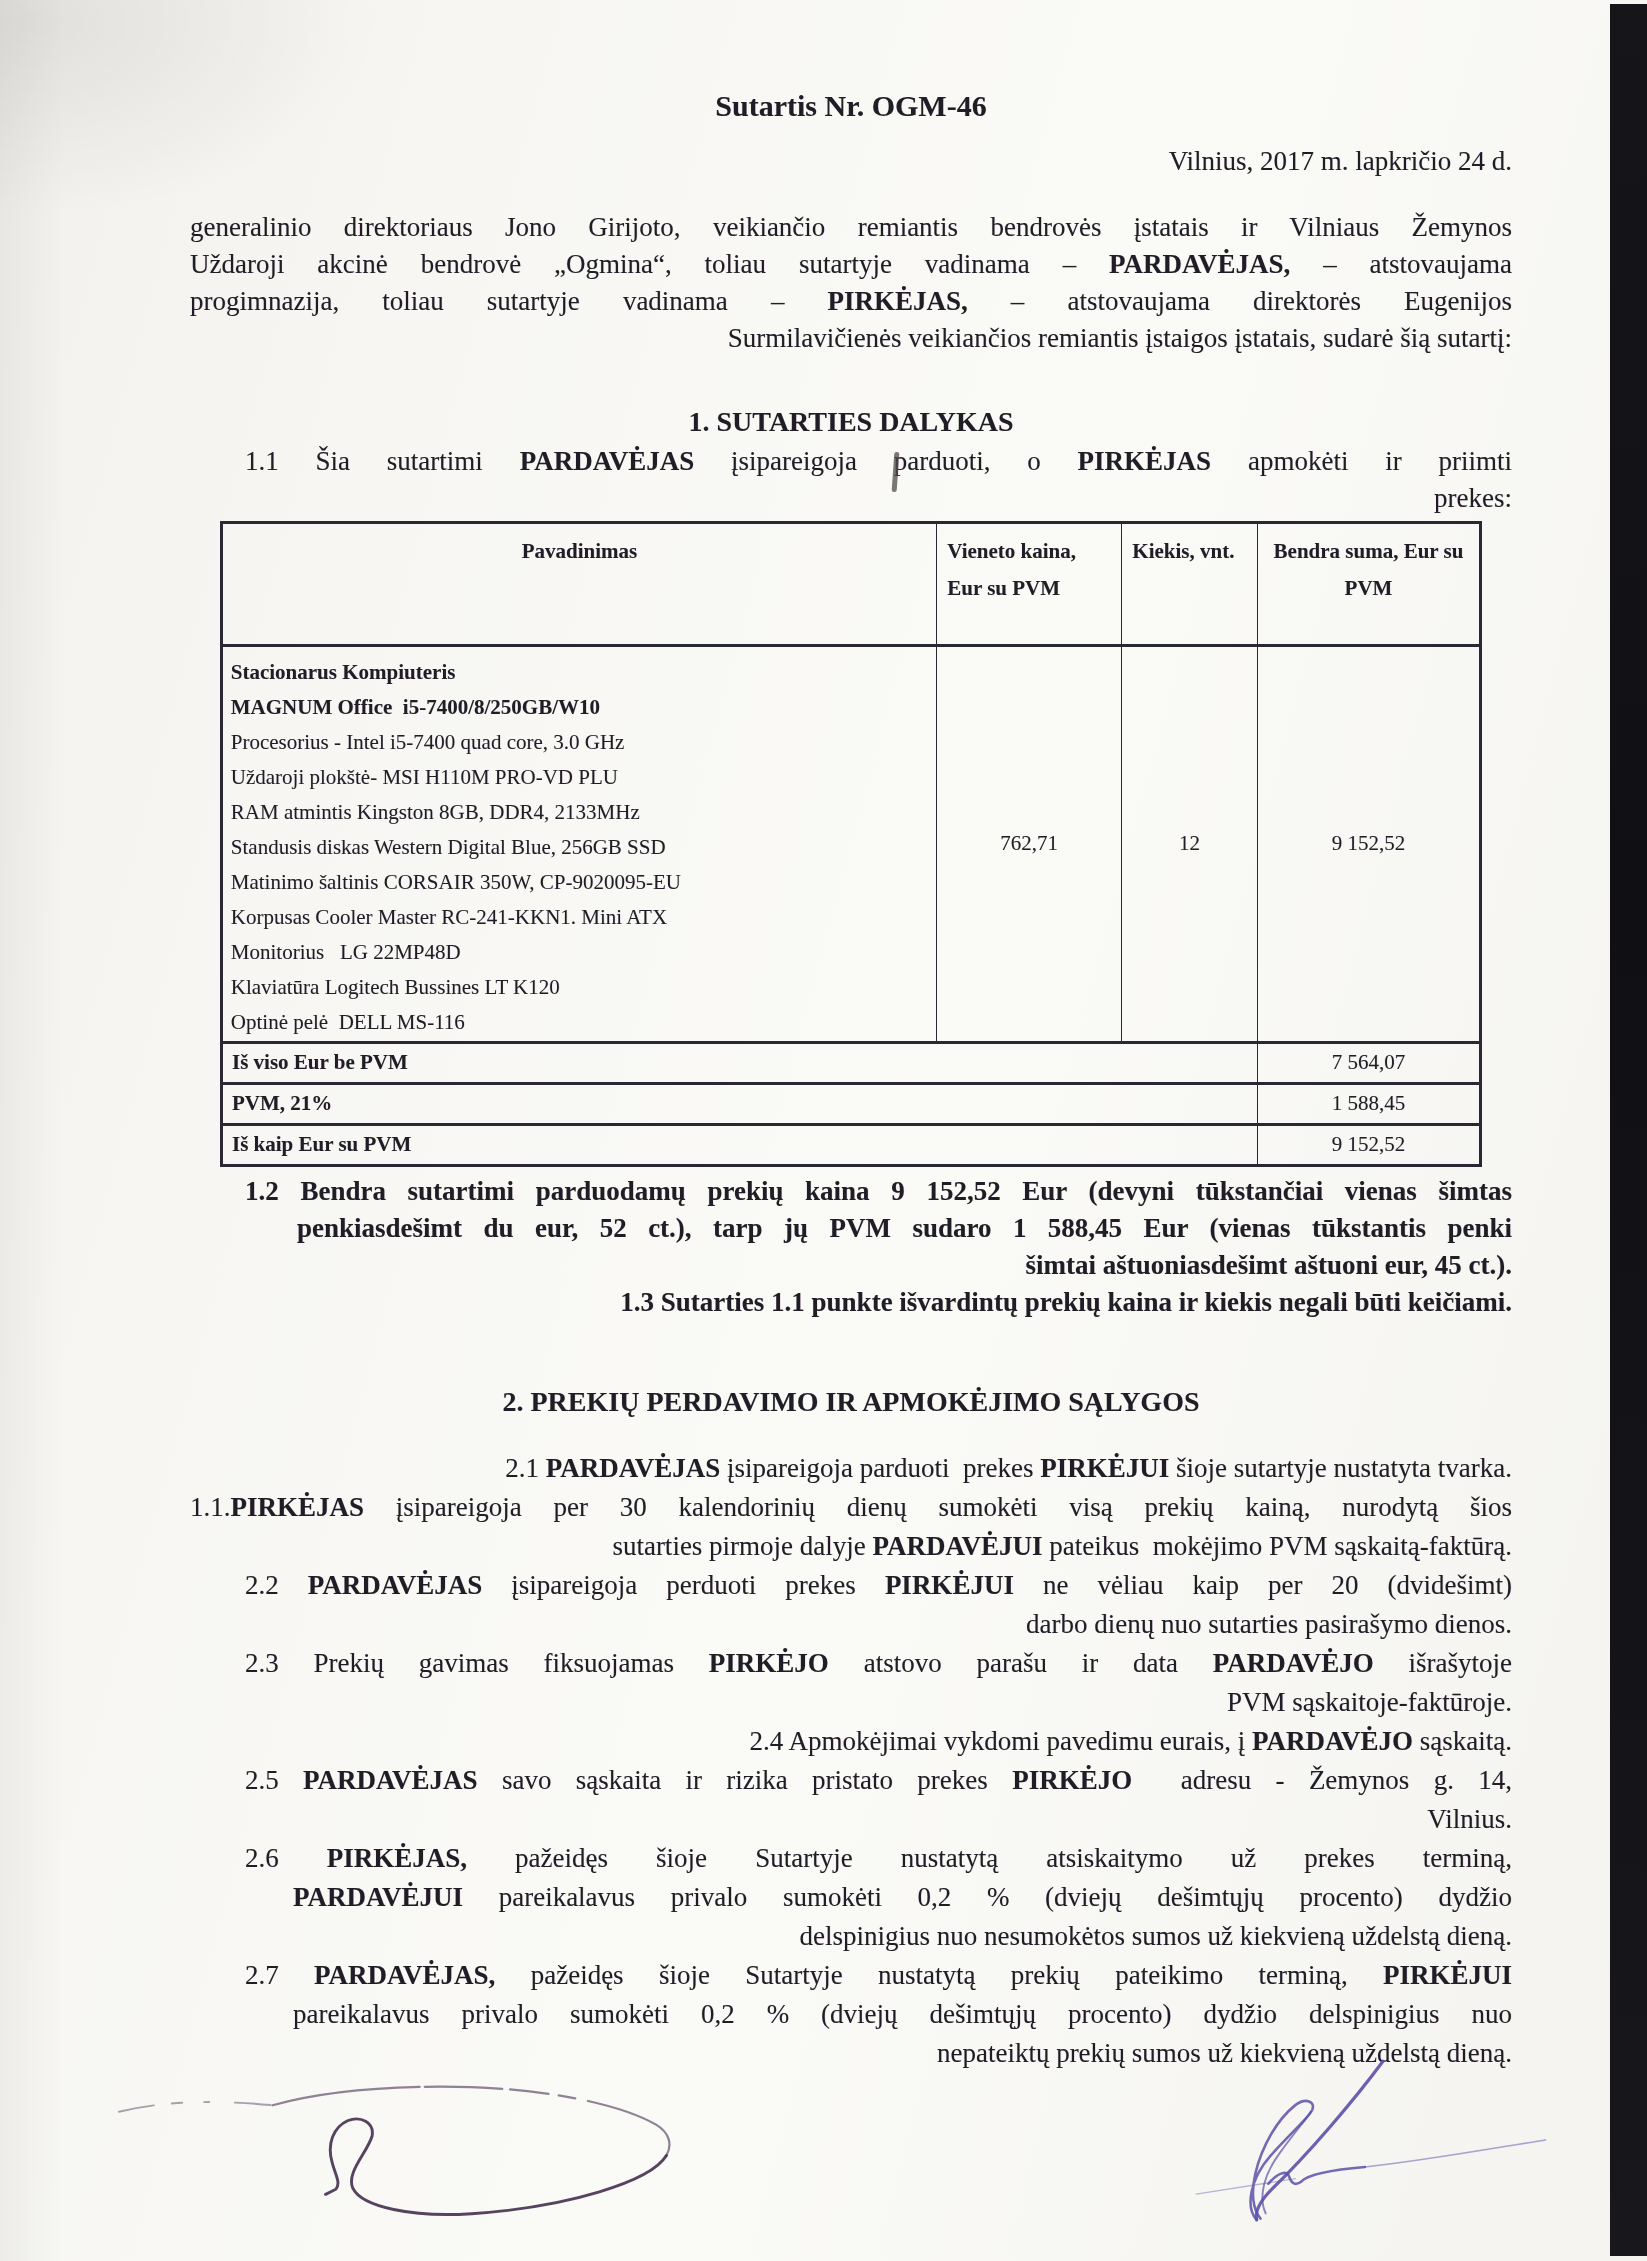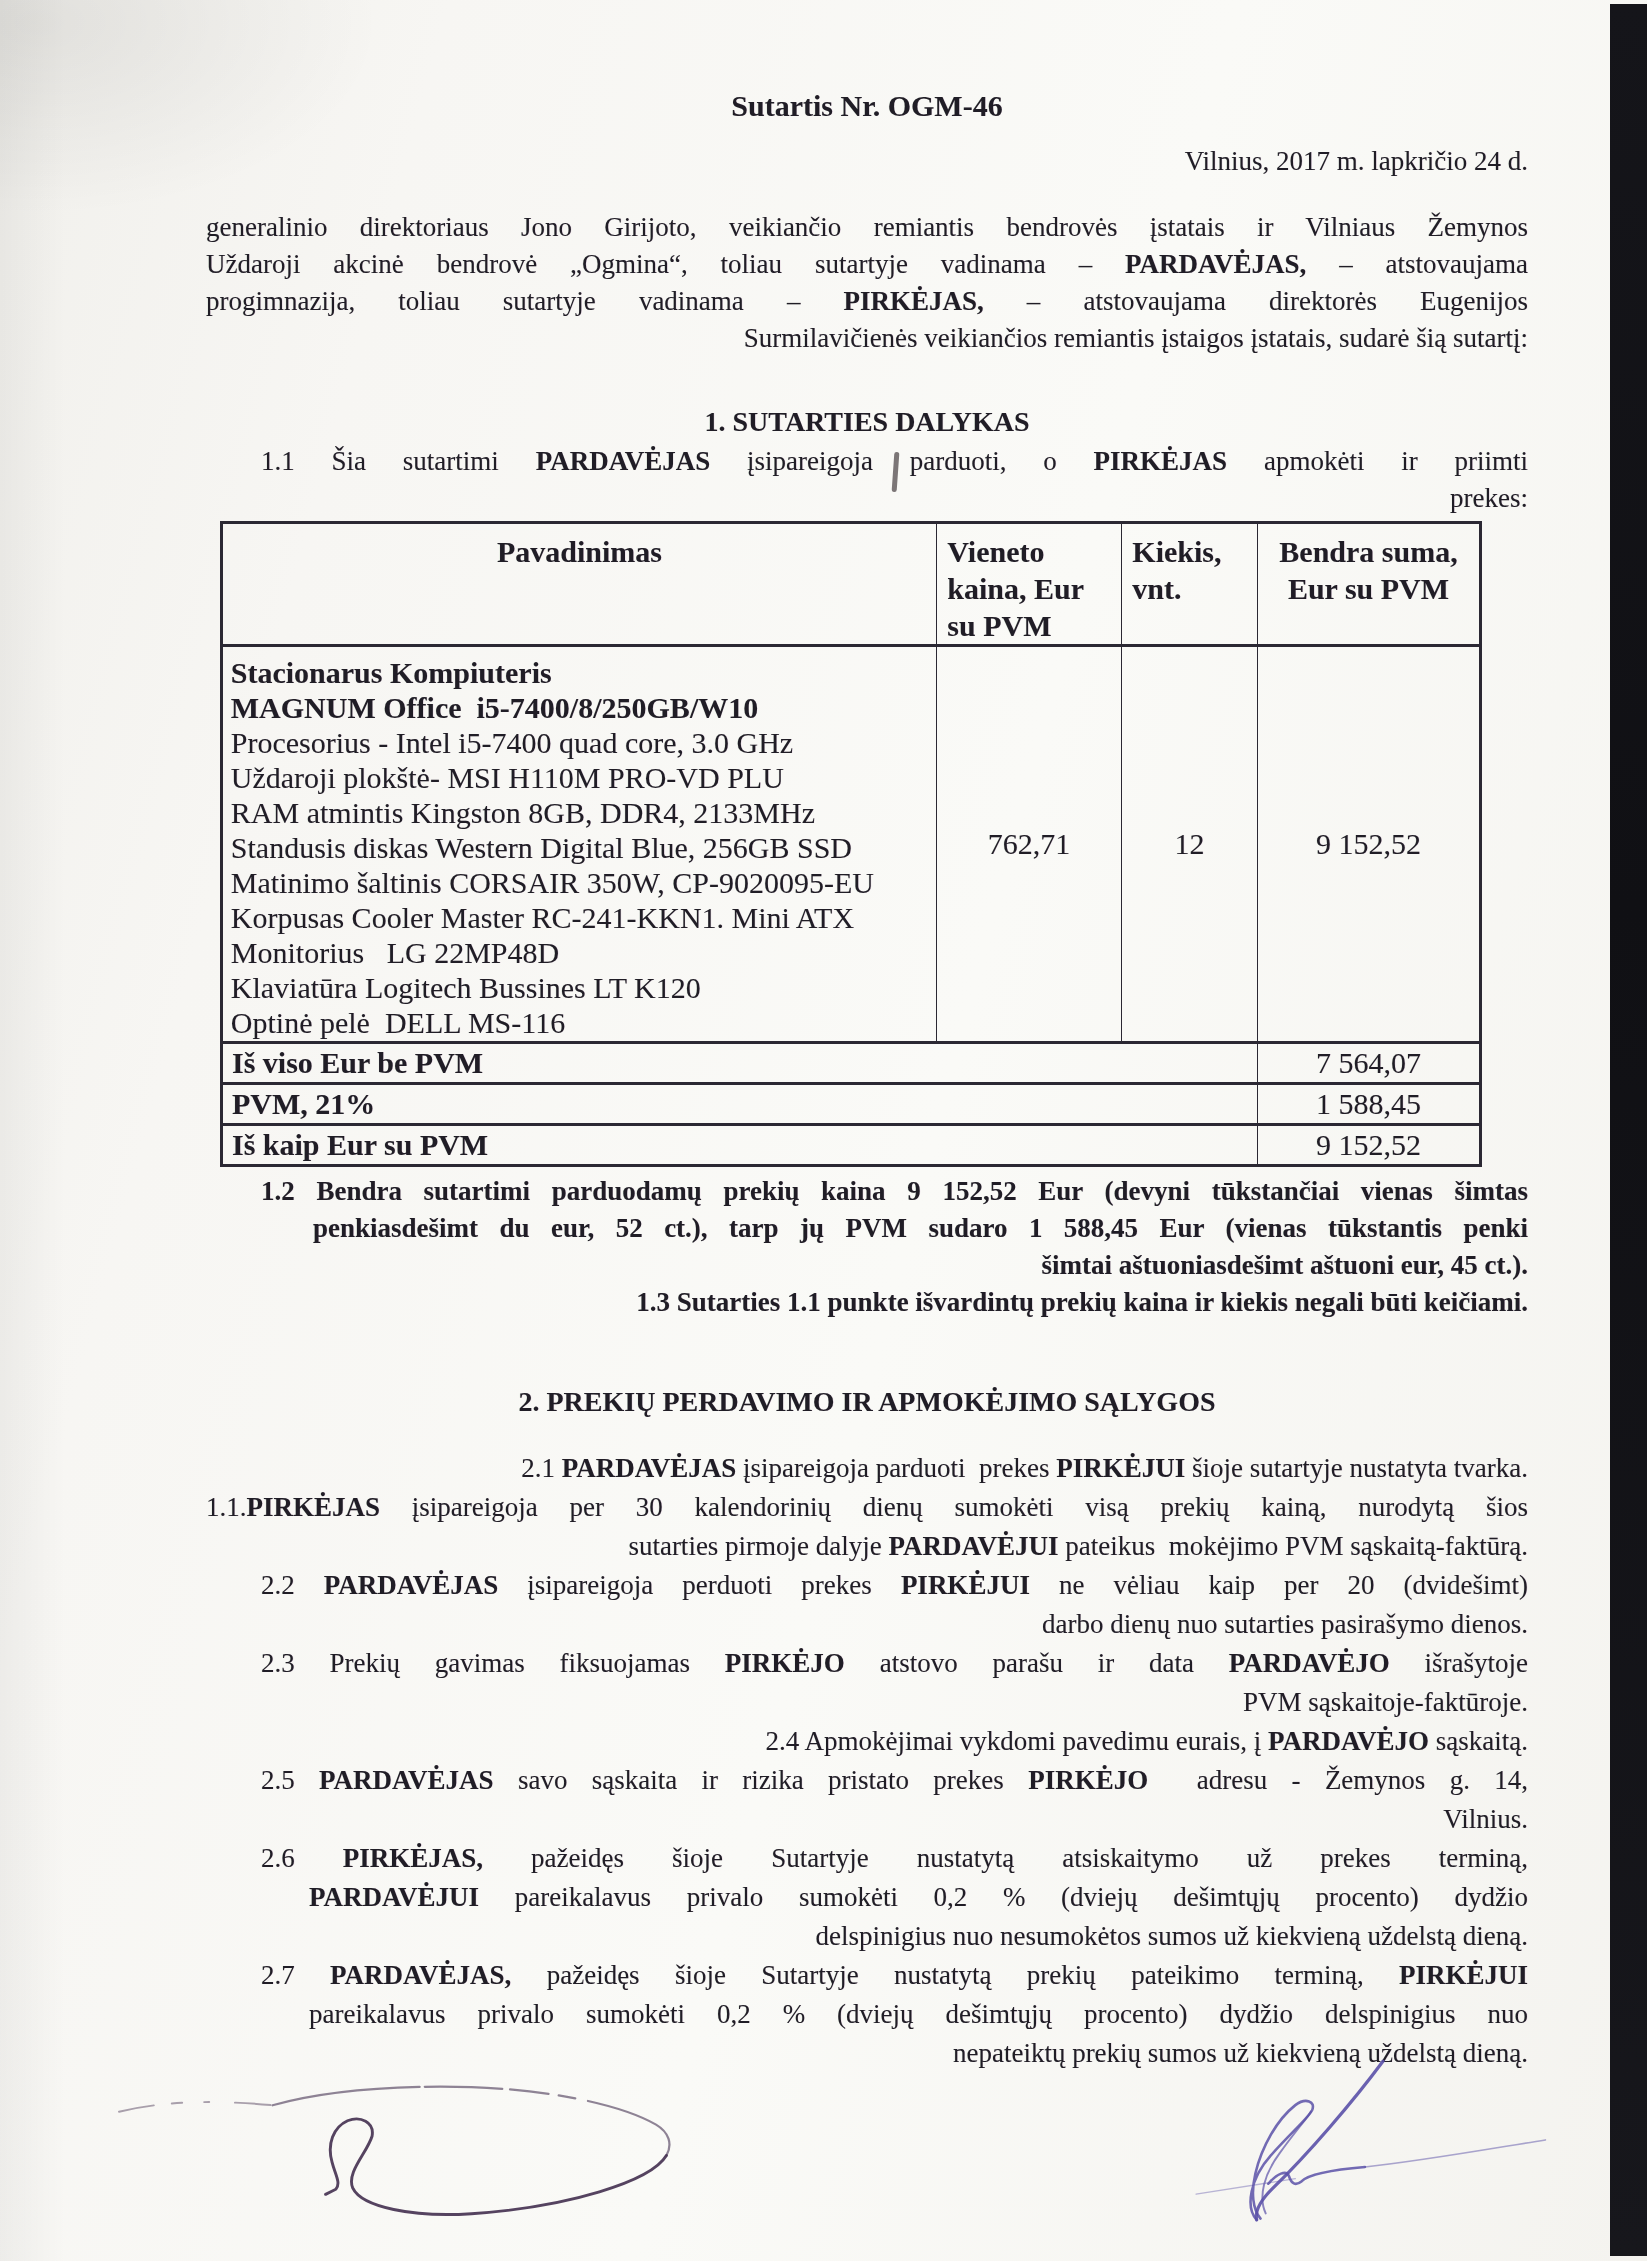--- a/index.html
+++ b/index.html
@@ -11,39 +11,39 @@
       linear-gradient(90deg, rgba(0,0,0,0.045), rgba(0,0,0,0) 4%),
       linear-gradient(105deg,#f1f0ec 0%,#f7f6f3 20%,#fafaf7 55%,#f4f3ef 100%);
     overflow:hidden;
     font-family:"Liberation Serif","DejaVu Serif",serif;
     color:#201d26;
     font-size:27px;
     text-shadow:0.4px 0 0 rgba(150,60,150,.18), -0.4px 0 0 rgba(60,140,60,.15);
   }
   .scan-strip{position:absolute;right:0;top:3.9px;width:37px;height:2252px;background:linear-gradient(180deg,#15151a,#101014 40%,#17171c);}
   .b{font-weight:bold;}
-  .abs{position:absolute;left:206px;width:1322px;}
+  .abs{position:absolute;left:190px;width:1322px;}
   .title{top:89px;text-align:center;font-size:30px;}
   .dateline{top:146px;text-align:right;}
   .blockpara{line-height:37px;}
   .intro{top:209px;}
   .h1c{top:406px;text-align:center;font-size:28px;}
   .p11{top:443px;}
   .p1213{top:1173px;font-weight:bold;}
   .h2c{top:1386px;text-align:center;font-size:28px;}
   .s2{top:1449px;line-height:39px;}
   .s2 p{margin:0;line-height:39px;}
   .jline{display:block;text-align:justify;text-align-last:justify;}
   .jlast{display:block;text-align:right;}
   .i85{text-indent:55px;}
   .pl165{padding-left:107px;}
   .pl160{padding-left:103px;}
   
   .goods{position:absolute;left:220px;top:521px;width:1259px;border-collapse:collapse;table-layout:fixed;}
-  .goods th,.goods td{border:1.9px solid #2b2833;vertical-align:top;font-size:30px;}
+  .goods th,.goods td{border:1.9px solid #2b2833;vertical-align:top;font-size:21px;}
   .goods{border:3.9px solid #2b2833;}
   .goods th{border-bottom:3.9px solid #2b2833;height:111px;padding:9px 10.3px 0 10.3px;line-height:37px;font-weight:bold;text-align:left;}
   .goods th.cen{text-align:center;}
   .goods td.name-cell{height:386px;padding:7.8px 9px 0 7.8px;line-height:35px;border-bottom:3.2px solid #2b2833;}
   .goods td.name-cell div{white-space:nowrap;}
   .goods td.val{vertical-align:middle;text-align:center;border-bottom:3.2px solid #2b2833;}
   .goods td.tlabel{vertical-align:middle;padding-left:9px;font-weight:bold;border-bottom:3.2px solid #2b2833;height:36px;}
   .goods tr.trow td{border-bottom:3.2px solid #2b2833;}
   
   .stray{position:absolute;left:893px;top:452px;width:5.2px;height:40px;background:#514a4c;border-radius:2.6px;transform:rotate(4deg);opacity:.75;}

